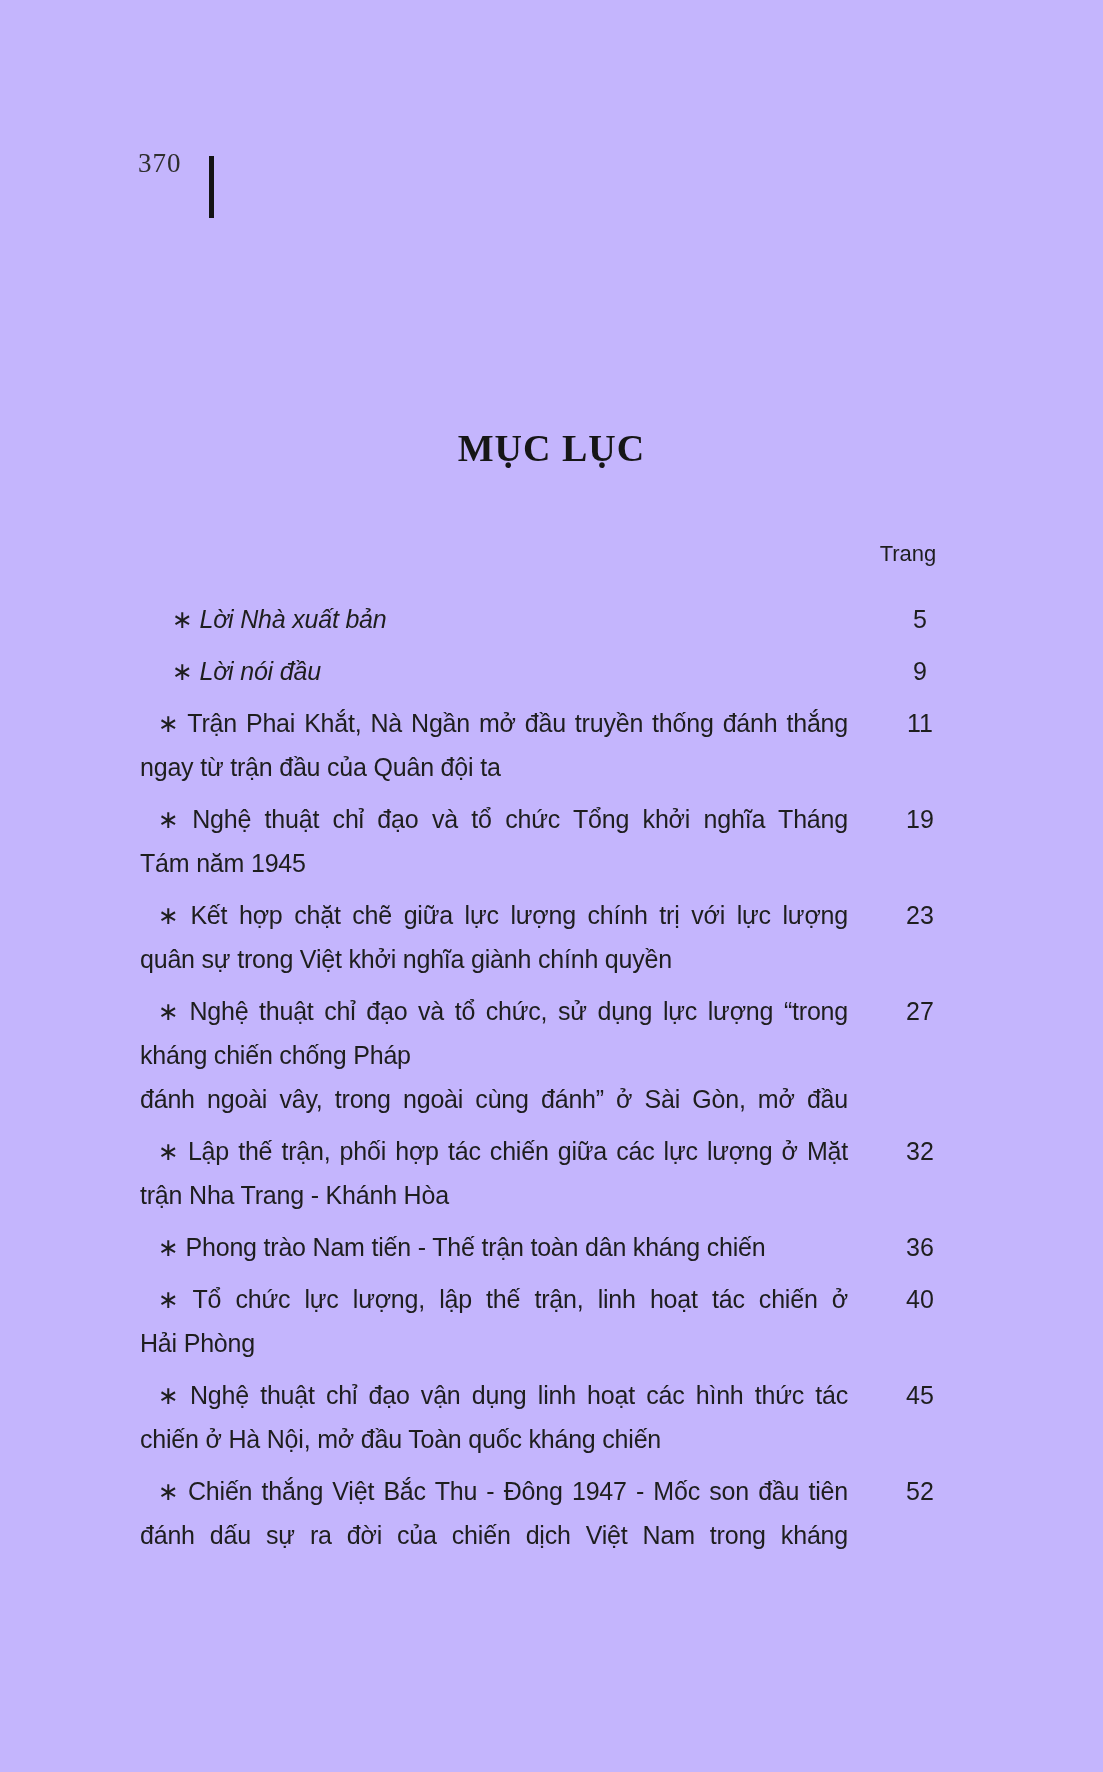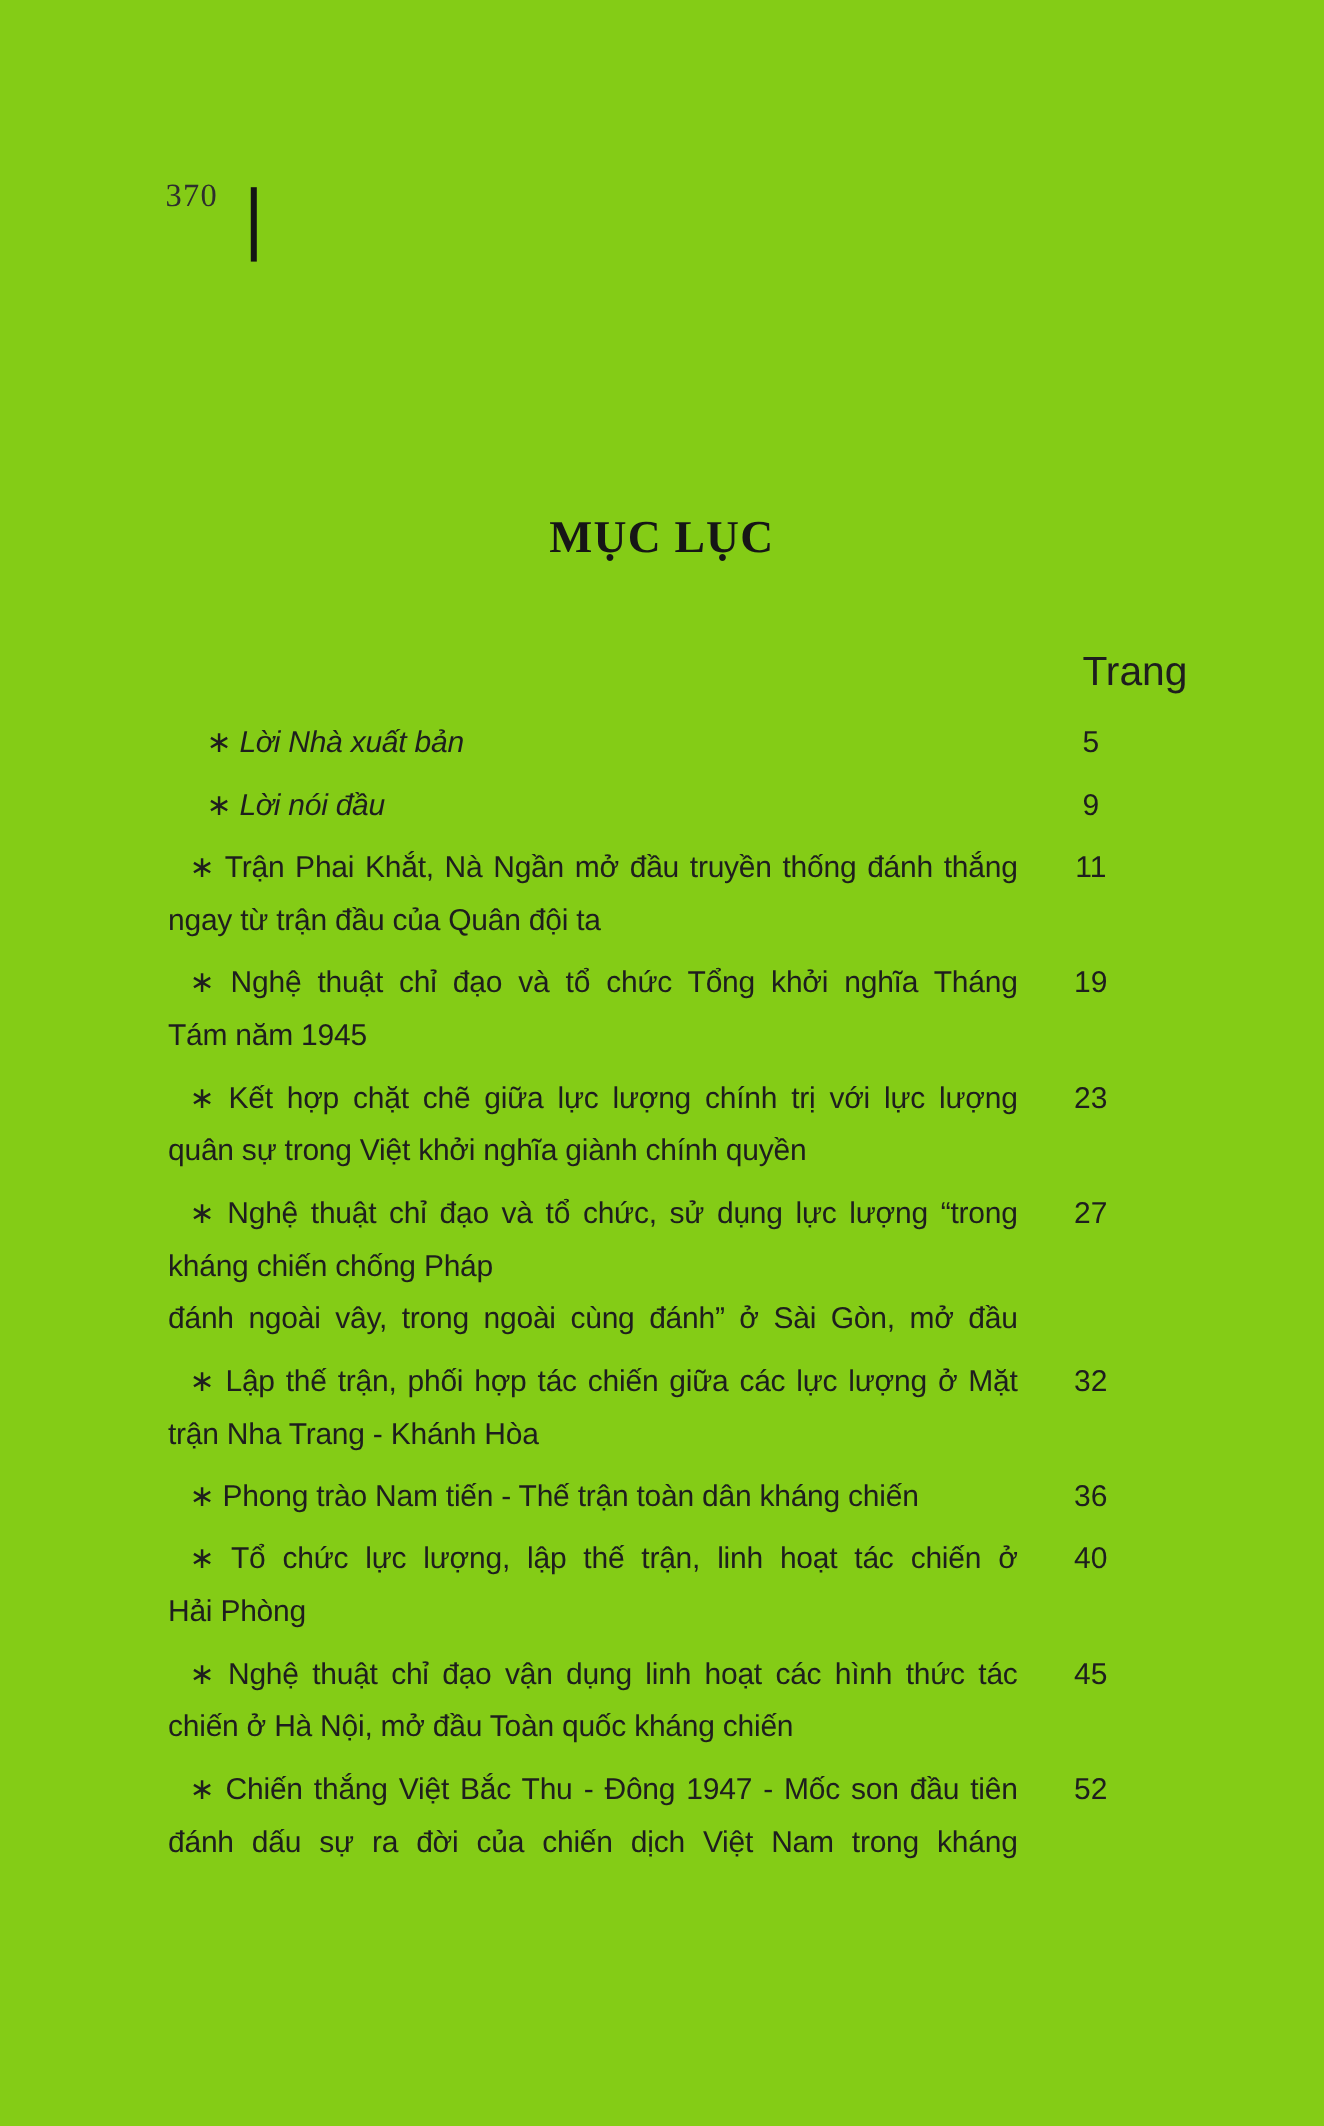--- a/index.html
+++ b/index.html
@@ -1,20 +1,20 @@
 <!DOCTYPE html>
 <html lang="vi"><head>
 <meta charset="utf-8">
 <style>
   html, body { margin: 0; padding: 0; background: #ffffff; }
   .page {
     position: relative;
     width: 1103px;
     height: 1772px;
-    background: #84cc16;
+    background: #c4b5fd;
     overflow: hidden;
     font-family: "Liberation Sans", "DejaVu Sans", sans-serif;
     color: #1e1e1e;
   }
   .folio {
     position: absolute;
     top: 148px;
     left: 138px;
     font-family: "Liberation Serif", "DejaVu Serif", serif;
     font-size: 27px;
@@ -38,35 +38,37 @@
     text-align: center;
     font-family: "Liberation Serif", "DejaVu Serif", serif;
     font-weight: 700;
     font-size: 38px;
     letter-spacing: 1px;
     color: #161616;
   }
   .col-header {
     position: absolute;
     top: 541px;
-    left: 902px;
+    left: 866px;
     width: 84px;
-    font-size: 34px;
+    text-align: center;
+    font-size: 22px;
     color: #1e1e1e;
   }
   .toc {
     position: absolute;
     top: 597px;
     left: 140px;
     width: 810px;
   }
   .toc-entry {
     display: flex;
     align-items: flex-start;
     margin-bottom: 8px;
+    gap: 11px;
   }
   .entry-text {
     width: 708px;
     flex-shrink: 0;
     font-size: 25px;
     line-height: 44px;
     letter-spacing: -0.2px;
   }
   .toc-entry.italic .entry-text { font-style: italic; }
   .toc-line { white-space: nowrap; }

